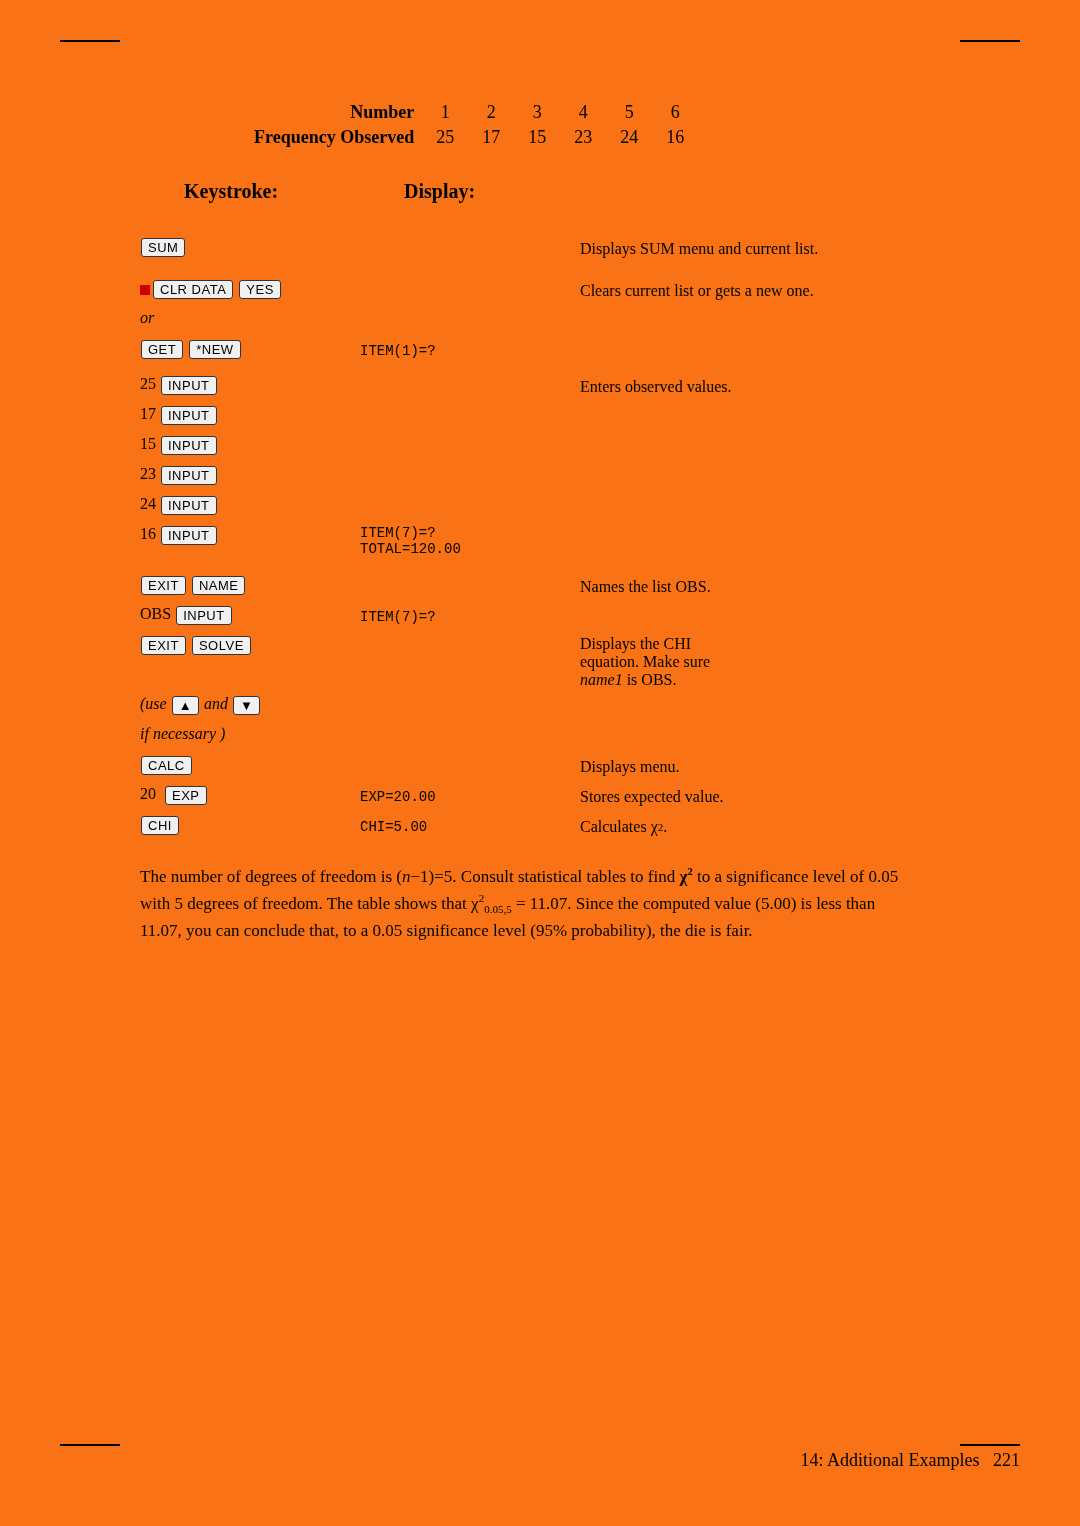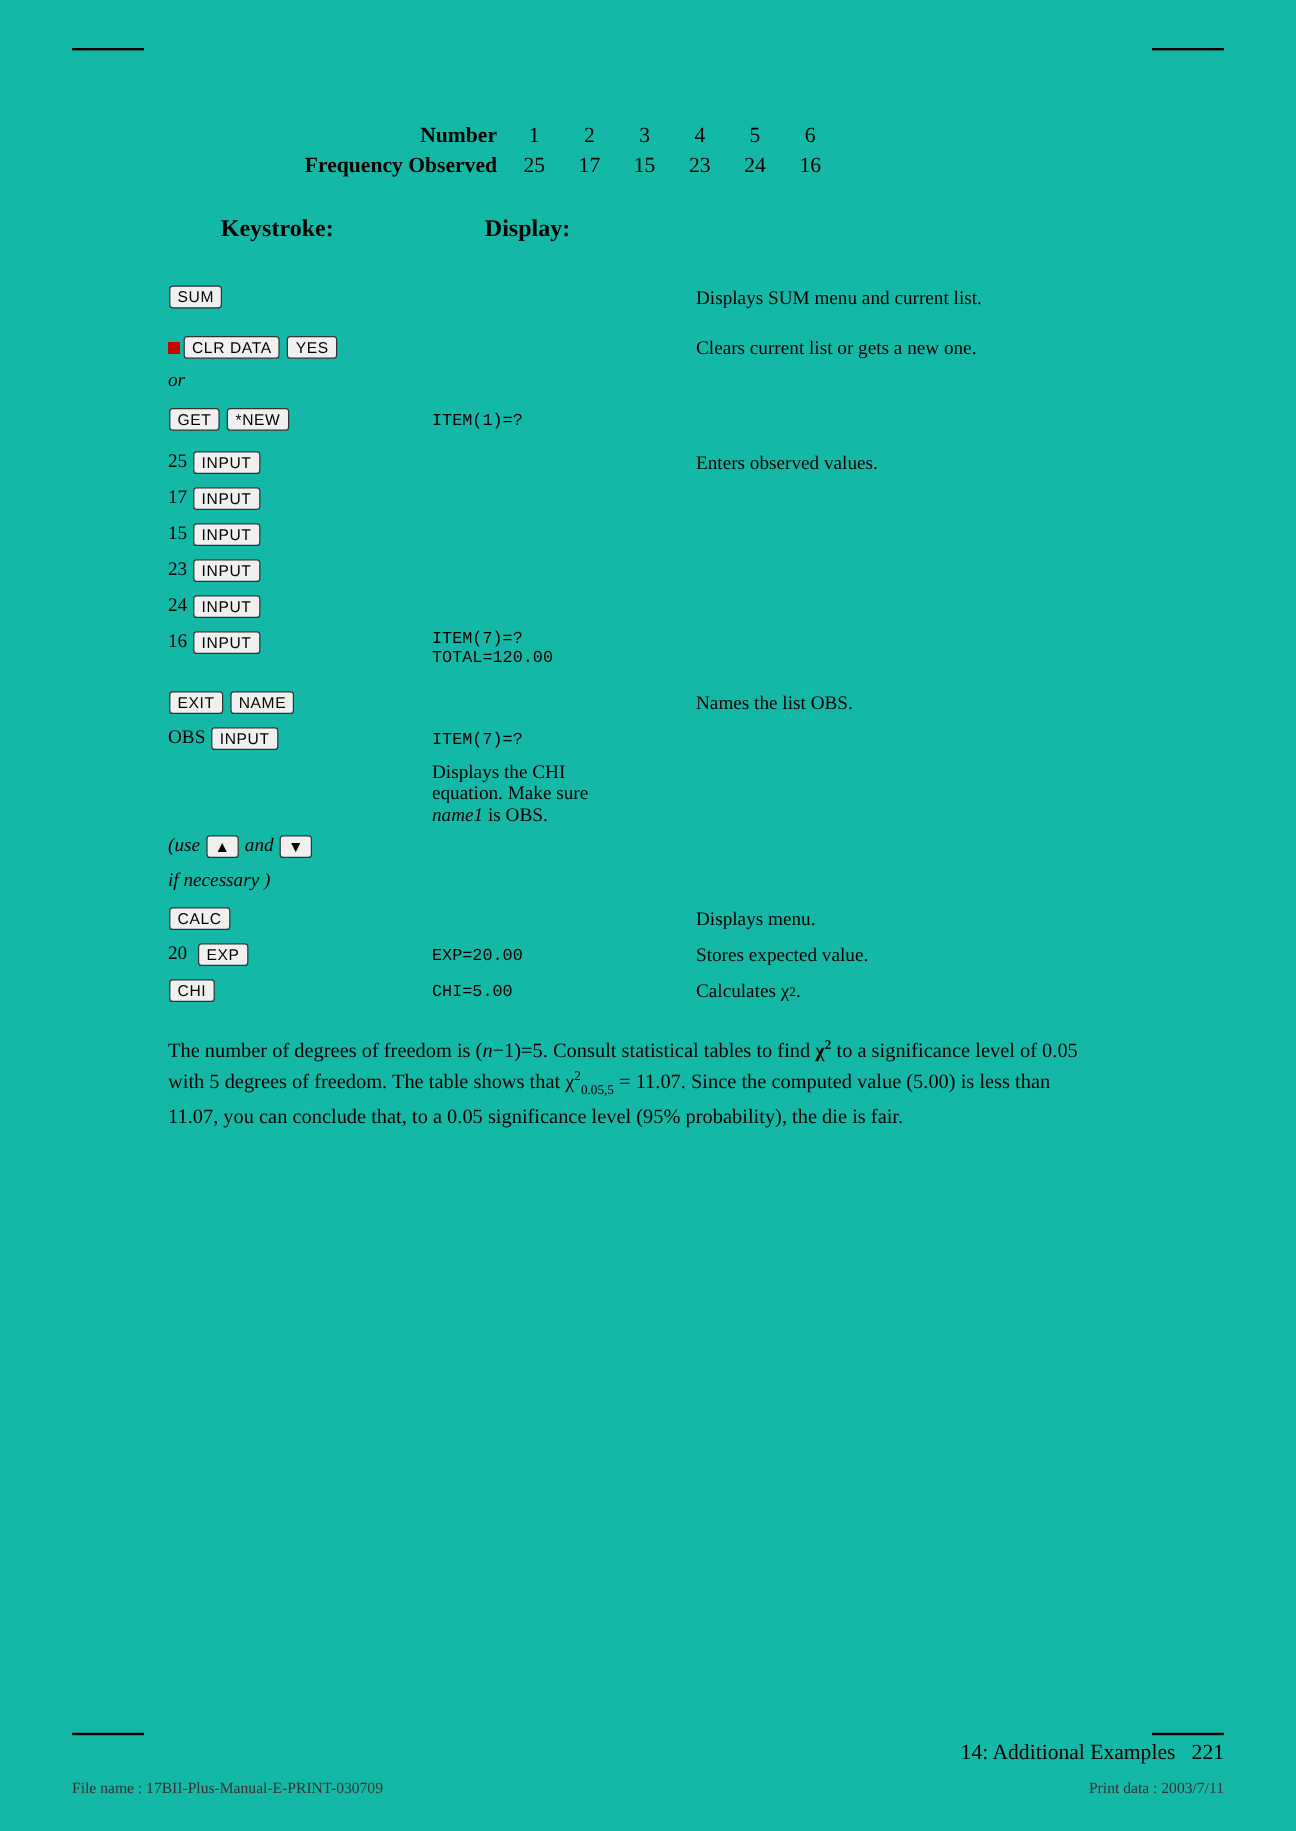--- a/index.html
+++ b/index.html
@@ -8,21 +8,21 @@
       font-family: 'Times New Roman', Times, serif;
       width: 1080px;
       min-height: 1526px;
       position: relative;
       overflow: hidden;
     }
 
     .page {
       width: 1080px;
       min-height: 1526px;
-      background: #14b8a6;
+      background: #f97316;
       position: relative;
     }
 
     
     .border-top-left {
       position: absolute;
       top: 40px;
       left: 60px;
       width: 60px;
       height: 2px;
@@ -325,20 +325,23 @@
 
     <div class="three-col">
       <div class="k-cell">
         OBS <span class="key-btn">INPUT</span>
       </div>
       <div class="d-cell">ITEM(7)=?</div>
       <div class="desc-cell"></div>
     </div>
 
     <div class="three-col">
+      <div class="k-cell">
+        <span class="key-btn">EXIT</span>&nbsp;<span class="key-btn">SOLVE</span>
+      </div>
       <div class="d-cell"></div>
       <div class="desc-cell" style="flex-direction:column; align-items:flex-start;">
         <div>Displays the CHI</div>
         <div>equation. Make sure</div>
         <div><span class="italic-text">name1</span> is OBS.</div>
       </div>
     </div>
 
     <div class="three-col">
       <div class="k-cell" style="font-style:italic; font-size:16px;">
@@ -385,18 +388,14 @@
 
   <div class="footer-section">
     <div></div>
     <div class="footer-right">
       <span class="chapter-label">
         <span>14: Additional Examples</span>&nbsp;&nbsp;&nbsp;<span>221</span>
       </span>
     </div>
   </div>
 
-  <div class="footer-bottom">
-    <span>File name : 17BII-Plus-Manual-E-PRINT-030709</span>
-    <span>Print data : 2003/7/11</span>
-  </div>
 
 </div>
 
 </body></html>

